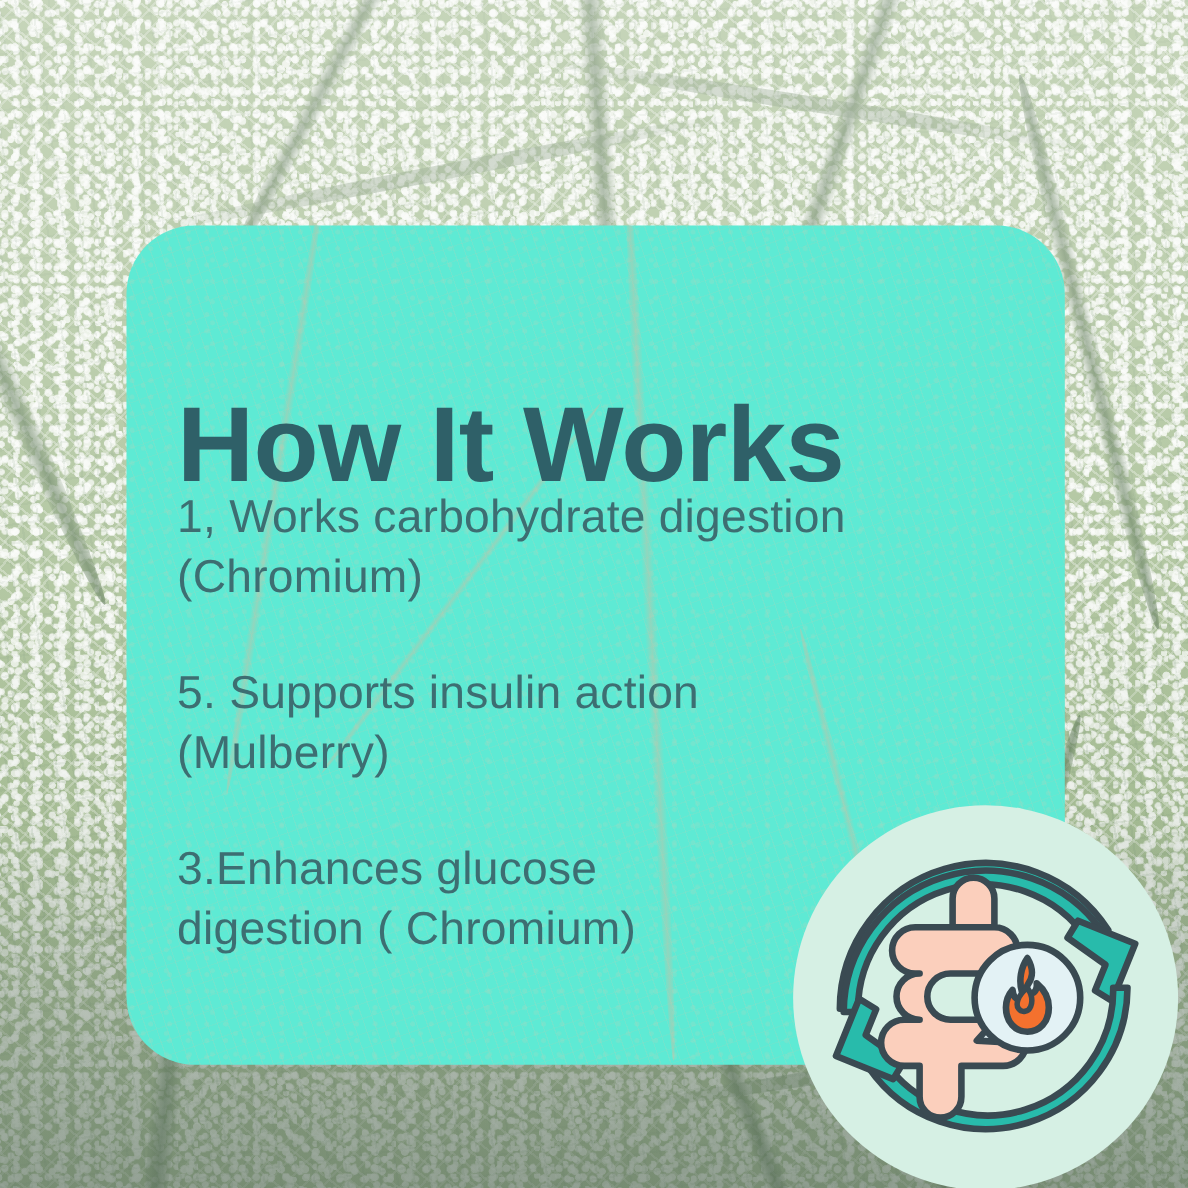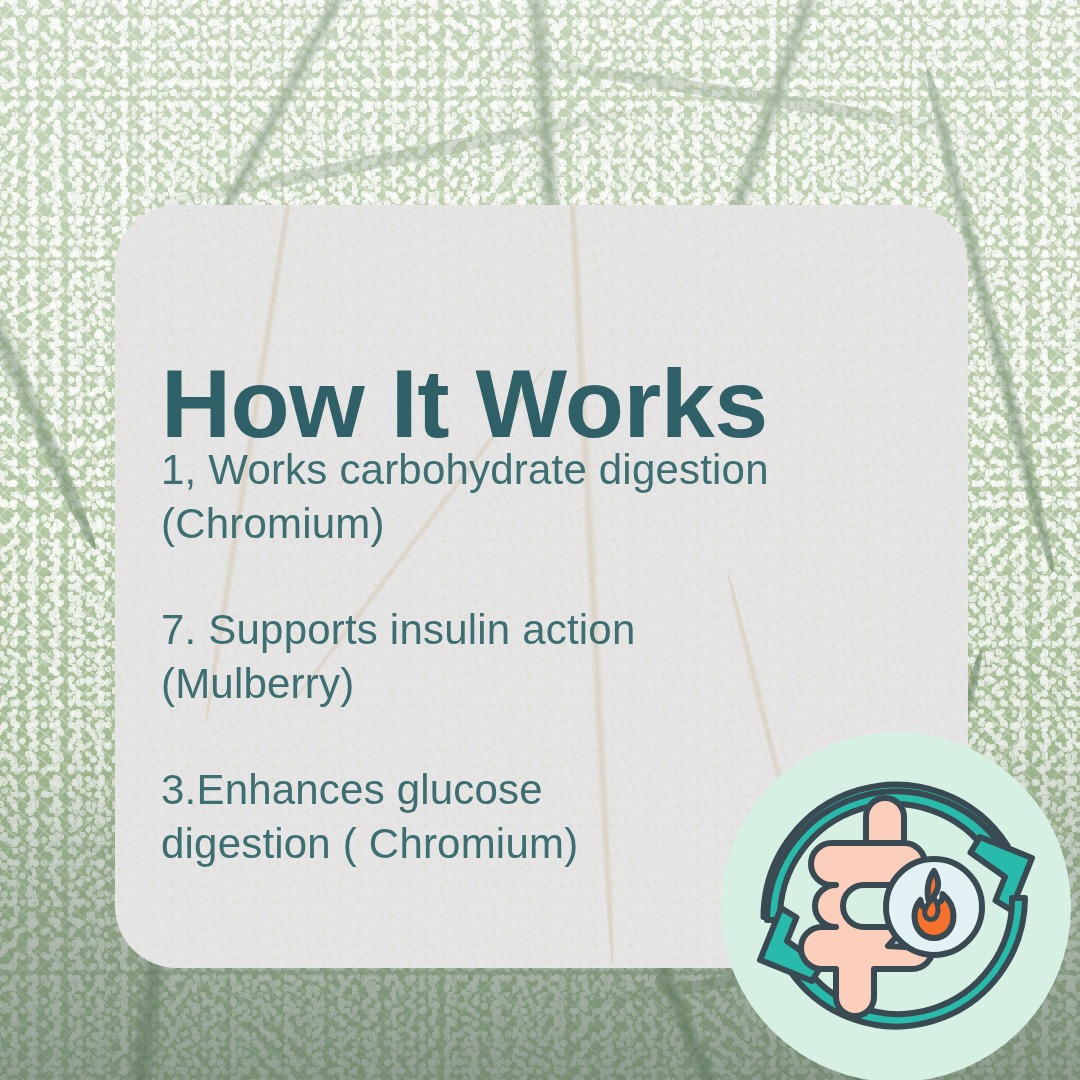--- a/index.html
+++ b/index.html
@@ -105,21 +105,21 @@
     background: linear-gradient(180deg, rgba(104,124,104,0) 0%, rgba(104,124,104,.30) 55%, rgba(96,116,98,.46) 100%);
   }
 
   
   .card {
     position: absolute;
     left: 115px;
     top: 205px;
     width: 853px;
     height: 763px;
-    background: #e5e5e5;
+    background: #5eead4;
     border-radius: 62px;
     overflow: hidden;
   }
   .card .paper {
     position: absolute;
     inset: 0;
     opacity: .5;
     background-image:
       repeating-linear-gradient(71deg, rgba(214,200,174,.30) 0 1px, rgba(214,200,174,0) 1px 9px),
       repeating-linear-gradient(-19deg, rgba(214,200,174,.22) 0 1px, rgba(214,200,174,0) 1px 13px),
@@ -222,21 +222,21 @@
       <h1 class="title">How It Works</h1>
 
       <div class="list">
 
         <div class="list-item">
           <span class="li-line">1, Works carbohydrate digestion</span>
           <span class="li-line">(Chromium)</span>
         </div>
 
         <div class="list-item">
-          <span class="li-line">7. Supports insulin action</span>
+          <span class="li-line">5. Supports insulin action</span>
           <span class="li-line">(Mulberry)</span>
         </div>
 
         <div class="list-item">
           <span class="li-line">3.Enhances glucose</span>
           <span class="li-line">digestion ( Chromium)</span>
         </div>
 
       </div>
     </div>

